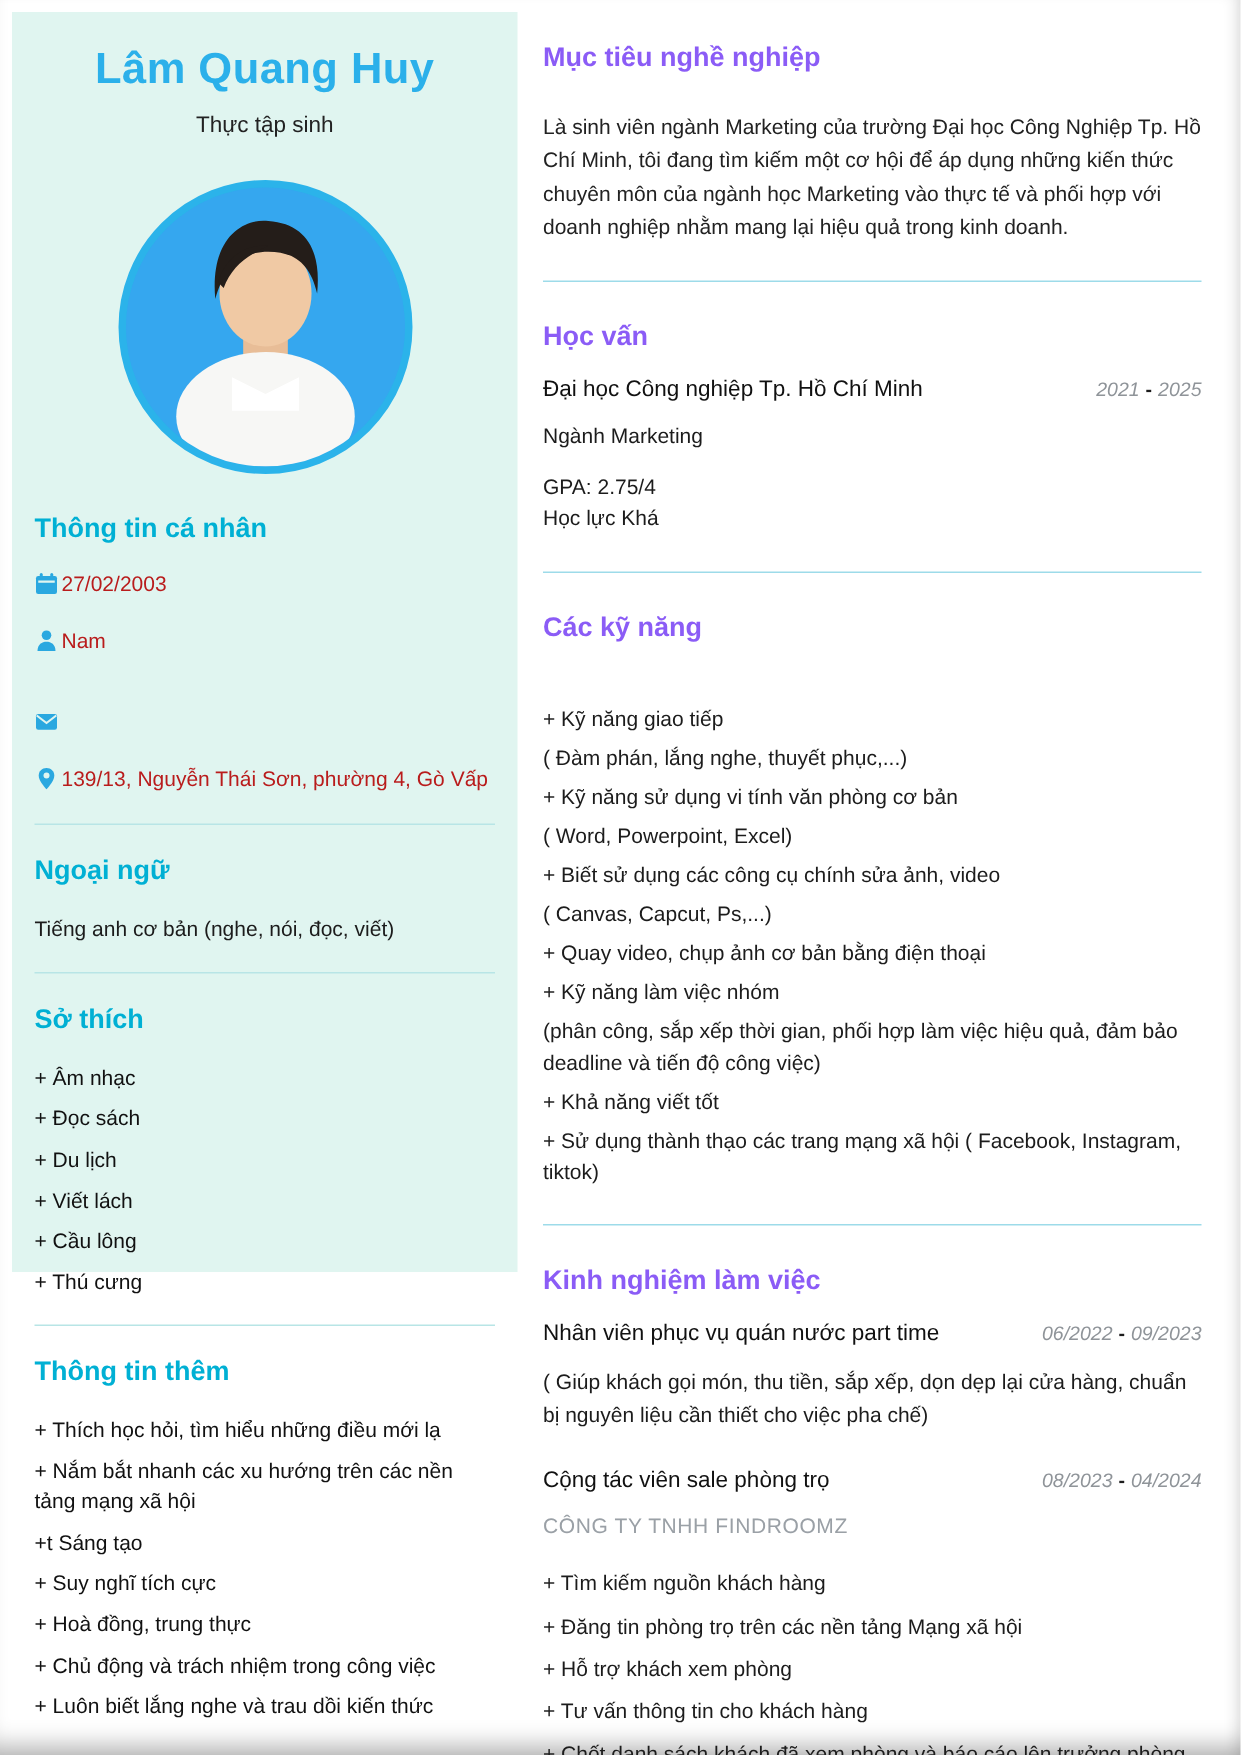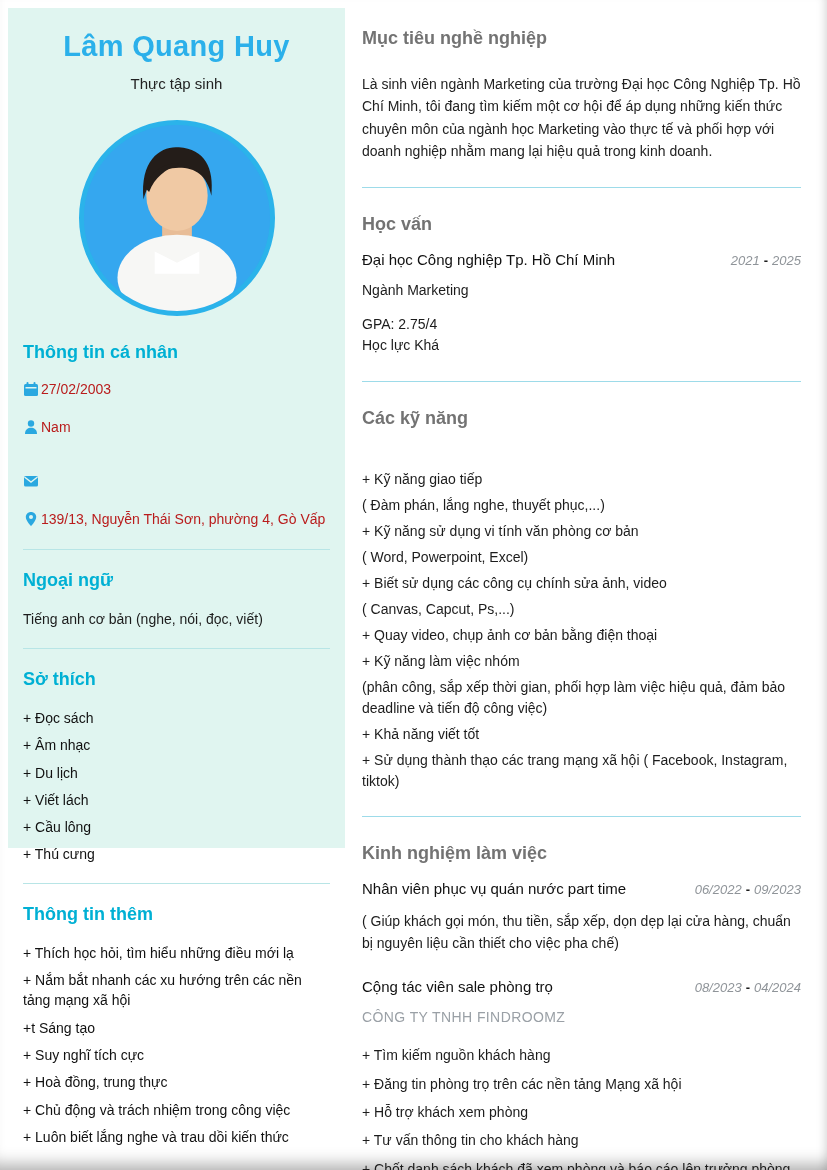--- a/index.html
+++ b/index.html
@@ -28,21 +28,21 @@
   .info-row { display:flex; align-items:flex-start; gap:2px; margin-bottom:22px; font-size:14px; color:#b91c1c; }
   .info-row.gap-before { margin-top:38px; }
   .ic { width:16px; height:16px; flex:0 0 16px; margin-top:0px; }
   .ic svg { display:block; width:16px; height:16px; }
   hr.side { border:none; border-top:1px solid #b8e5e6; margin:18px 0 20px 0; }
   .side-text { font-size:14px; color:#1c1c1c; line-height:1.5; }
   .side-list div { font-size:14px; color:#111; margin-bottom:7px; line-height:1.45; }
 
   
   .main { flex:1; padding:20px 18px 0 2px; }
-  .main-h { color:#737373; font-size:18px; font-weight:bold; margin-bottom:16px; }
+  .main-h { color:#8b5cf6; font-size:18px; font-weight:bold; margin-bottom:16px; }
   .para { font-size:14px; line-height:1.6; color:#222;margin-top:24px; }
   hr.mainhr { border:none; border-top:1px solid #9ddbe9; margin:24px 0 26px 0; }
   .title-row { display:flex; justify-content:space-between; align-items:baseline; margin-bottom:14px; }
   .item-title { font-weight:normal; font-size:15px; color:#111; }
   .date { font-size:13px; color:#8f9499; font-style:italic; white-space:nowrap; }
   .date .sep { color:#1c1c1c; font-weight:bold; font-style:normal; margin:0 4px; }
   .edu-major { font-size:14px; margin-bottom:16px; }
   .edu-meta { font-size:14px; line-height:1.55; }
   .skills-list { margin-top:40px; }
   .skills-list div { font-size:14px; line-height:1.5; margin-bottom:5px; }
@@ -123,22 +123,22 @@
     <section>
       <h2 class="side-h">Ngoại ngữ</h2>
       <div class="side-text">Tiếng anh cơ bản (nghe, nói, đọc, viết)</div>
     </section>
 
     <hr class="side">
 
     <section>
       <h2 class="side-h">Sở thích</h2>
       <div class="side-list">
+        <div>+ Âm nhạc</div>
         <div>+ Đọc sách</div>
-        <div>+ Âm nhạc</div>
         <div>+ Du lịch</div>
         <div>+ Viết lách</div>
         <div>+ Cầu lông</div>
         <div>+ Thú cưng</div>
       </div>
     </section>
 
     <hr class="side">
 
     <section>

